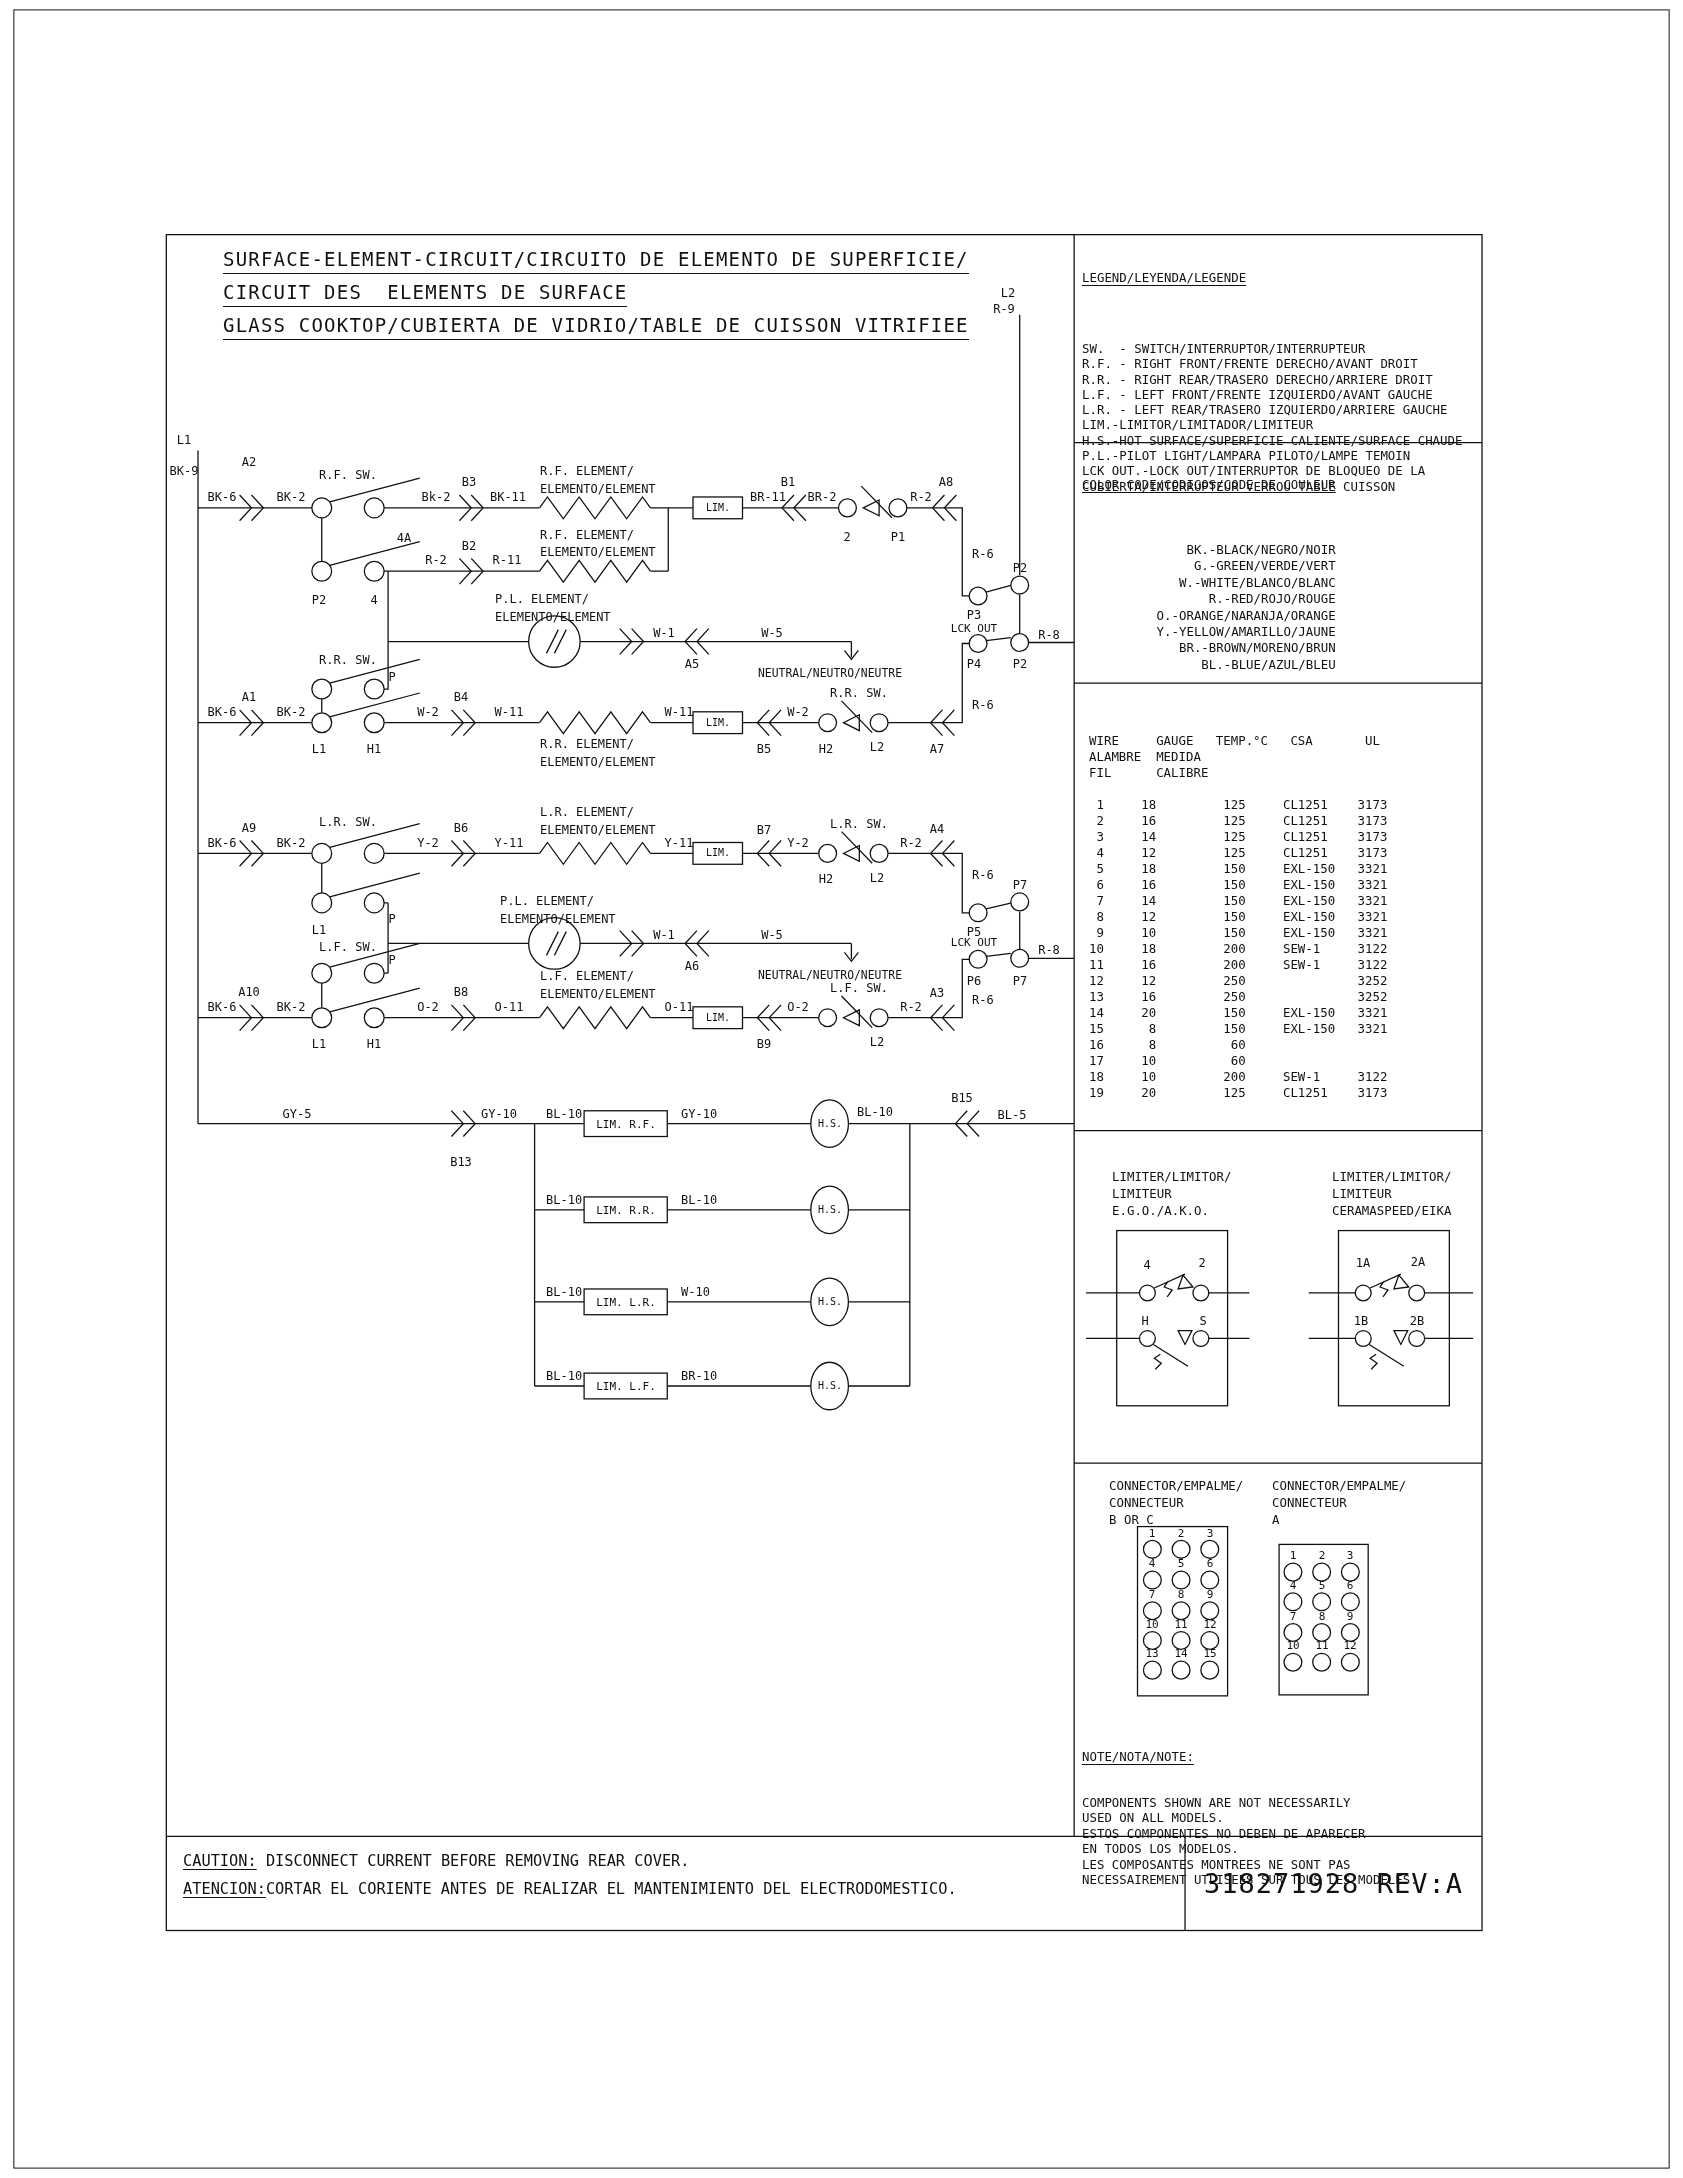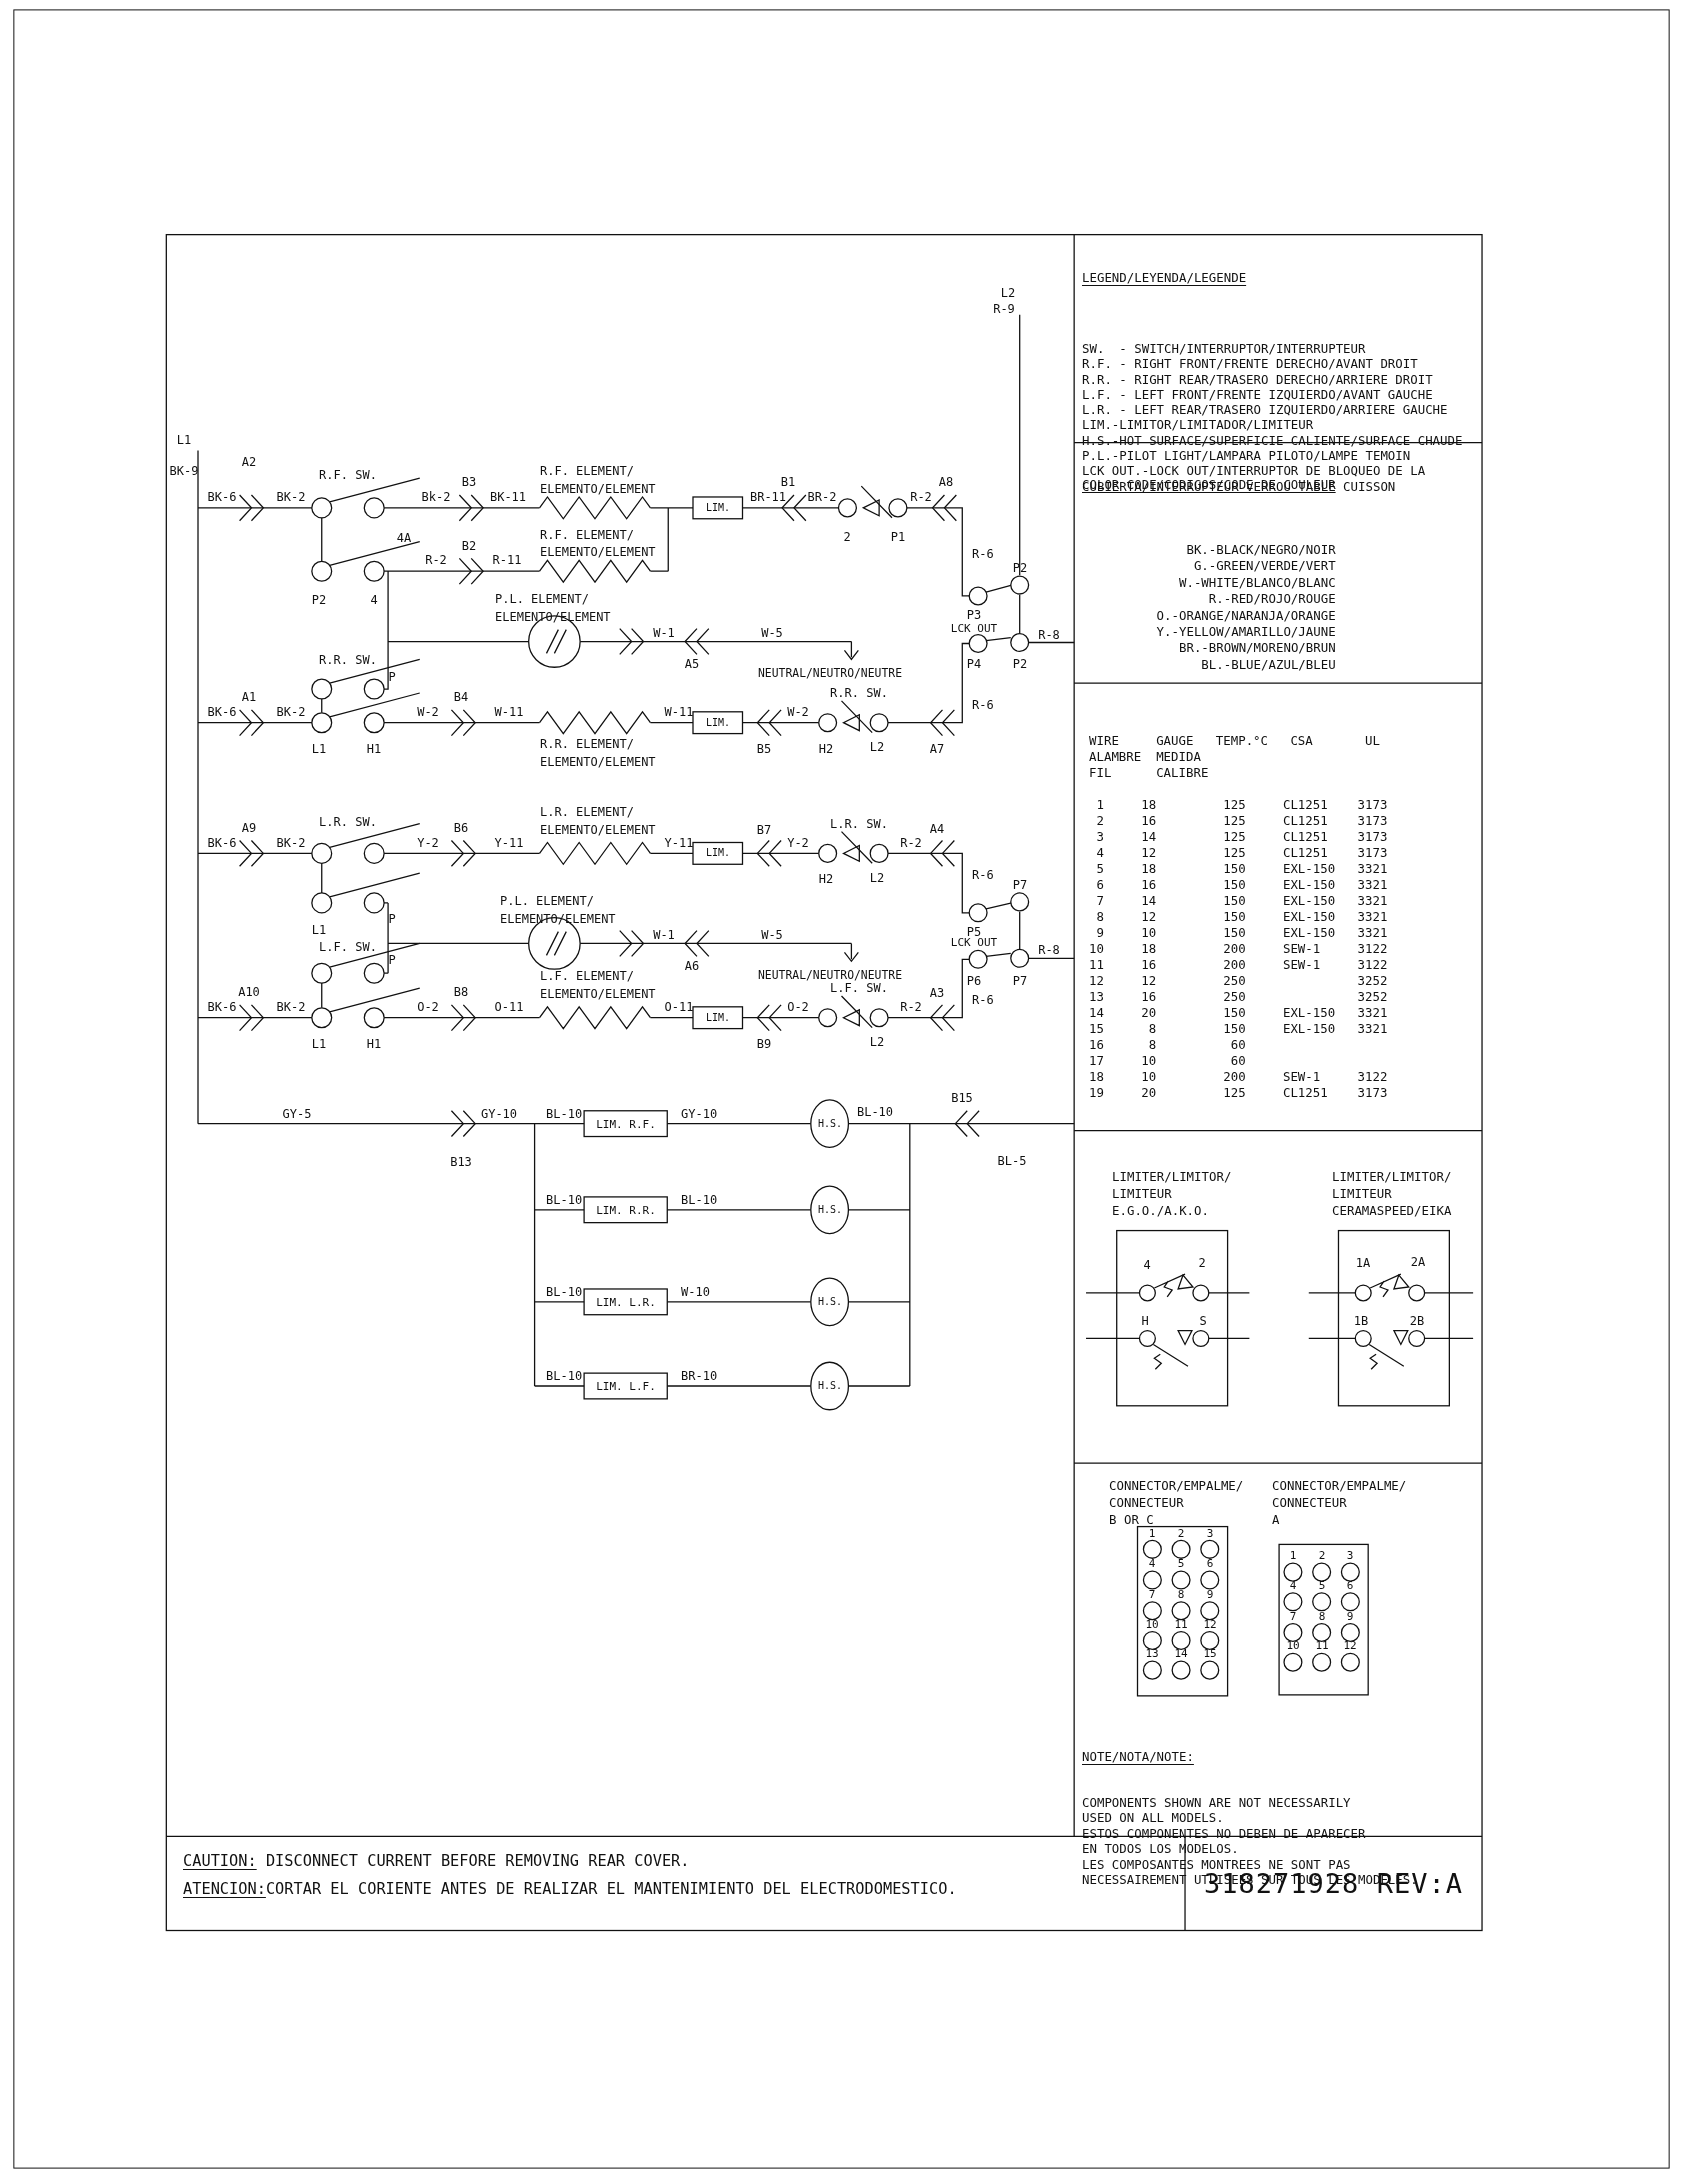--- a/index.html
+++ b/index.html
@@ -224,20 +224,25 @@
         <circle cx="1306" cy="1649" r="9"></circle>
           <circle cx="1335" cy="1649" r="9"></circle>
           <circle cx="1364" cy="1649" r="9"></circle>
         <circle cx="1306" cy="1679" r="9"></circle>
           <circle cx="1335" cy="1679" r="9"></circle>
           <circle cx="1364" cy="1679" r="9"></circle>
       </g>
     </g>
   </svg>
 
+  <div id="title-block">
+    <div class="tline"><span>SURFACE-ELEMENT-CIRCUIT/CIRCUITO DE ELEMENTO DE SUPERFICIE/</span></div>
+    <div class="tline"><span>CIRCUIT DES  ELEMENTS DE SURFACE</span></div>
+    <div class="tline"><span>GLASS COOKTOP/CUBIERTA DE VIDRIO/TABLE DE CUISSON VITRIFIEE</span></div>
+  </div>
 
   <div class="panel" id="legend-box">
     <div class="heading">LEGEND/LEYENDA/LEGENDE</div>
     <div><div class="line">SW.  - SWITCH/INTERRUPTOR/INTERRUPTEUR</div><div class="line">R.F. - RIGHT FRONT/FRENTE DERECHO/AVANT DROIT</div><div class="line">R.R. - RIGHT REAR/TRASERO DERECHO/ARRIERE DROIT</div><div class="line">L.F. - LEFT FRONT/FRENTE IZQUIERDO/AVANT GAUCHE</div><div class="line">L.R. - LEFT REAR/TRASERO IZQUIERDO/ARRIERE GAUCHE</div><div class="line">LIM.-LIMITOR/LIMITADOR/LIMITEUR</div><div class="line">H.S.-HOT SURFACE/SUPERFICIE CALIENTE/SURFACE CHAUDE</div><div class="line">P.L.-PILOT LIGHT/LAMPARA PILOTO/LAMPE TEMOIN</div><div class="line">LCK OUT.-LOCK OUT/INTERRUPTOR DE BLOQUEO DE LA</div><div class="line">CUBIERTA/INTERRUPTEUR VERROU TABLE CUISSON</div></div>
   </div>
 
   <div class="panel" id="color-box">
     <div class="heading">COLOR CODE/CODIGOS/CODE DE COULEUR</div>
     <div><div class="line">BK.-BLACK/NEGRO/NOIR</div><div class="line">G.-GREEN/VERDE/VERT</div><div class="line">W.-WHITE/BLANCO/BLANC</div><div class="line">R.-RED/ROJO/ROUGE</div><div class="line">O.-ORANGE/NARANJA/ORANGE</div><div class="line">Y.-YELLOW/AMARILLO/JAUNE</div><div class="line">BR.-BROWN/MORENO/BRUN</div><div class="line">BL.-BLUE/AZUL/BLEU</div></div>
   </div>
@@ -379,21 +384,21 @@
       <span class="lbl l" style="left: 972px; top: 1000px;">R-6</span>
       <span class="lbl" style="left: 297px; top: 1114px;">GY-5</span>
       <span class="lbl" style="left: 461px; top: 1162px;">B13</span>
       <span class="lbl" style="left: 499px; top: 1114px;">GY-10</span>
       <span class="lbl l" style="left: 546px; top: 1114px;">BL-10</span>
       <span class="lbl" style="left: 626px; top: 1124px; font-size: 11px;">LIM. R.F.</span>
       <span class="lbl l" style="left: 681px; top: 1114px;">GY-10</span>
       <span class="lbl" style="left: 830px; top: 1124px; font-size: 10px;">H.S.</span>
       <span class="lbl" style="left: 875px; top: 1112px;">BL-10</span>
       <span class="lbl" style="left: 962px; top: 1098px;">B15</span>
-      <span class="lbl" style="left: 1012px; top: 1115px; margin-top: 46px;">BL-5</span>
+      <span class="lbl" style="left: 1012px; top: 1115px;">BL-5</span>
       <span class="lbl l" style="left: 546px; top: 1200px;">BL-10</span>
       <span class="lbl" style="left: 626px; top: 1210px; font-size: 11px;">LIM. R.R.</span>
       <span class="lbl l" style="left: 681px; top: 1200px;">BL-10</span>
       <span class="lbl" style="left: 830px; top: 1210px; font-size: 10px;">H.S.</span>
       <span class="lbl l" style="left: 546px; top: 1292px;">BL-10</span>
       <span class="lbl" style="left: 626px; top: 1302px; font-size: 11px;">LIM. L.R.</span>
       <span class="lbl l" style="left: 681px; top: 1292px;">W-10</span>
       <span class="lbl" style="left: 830px; top: 1302px; font-size: 10px;">H.S.</span>
       <span class="lbl l" style="left: 546px; top: 1376px;">BL-10</span>
       <span class="lbl" style="left: 626px; top: 1386px; font-size: 11px;">LIM. L.F.</span>

